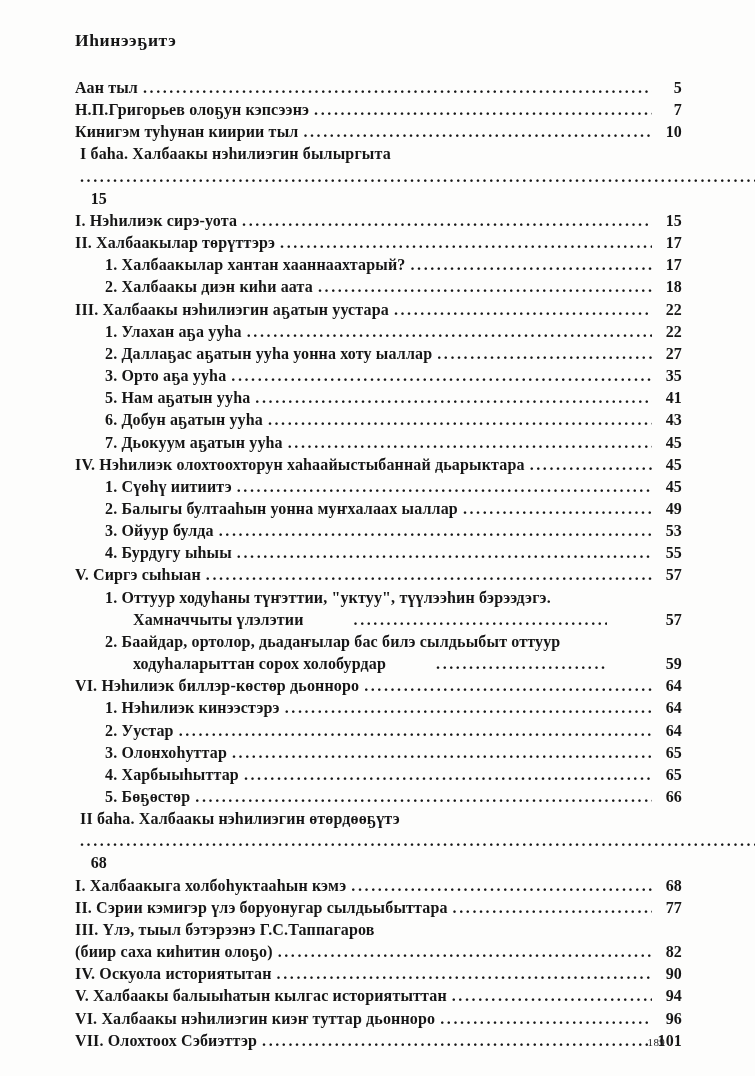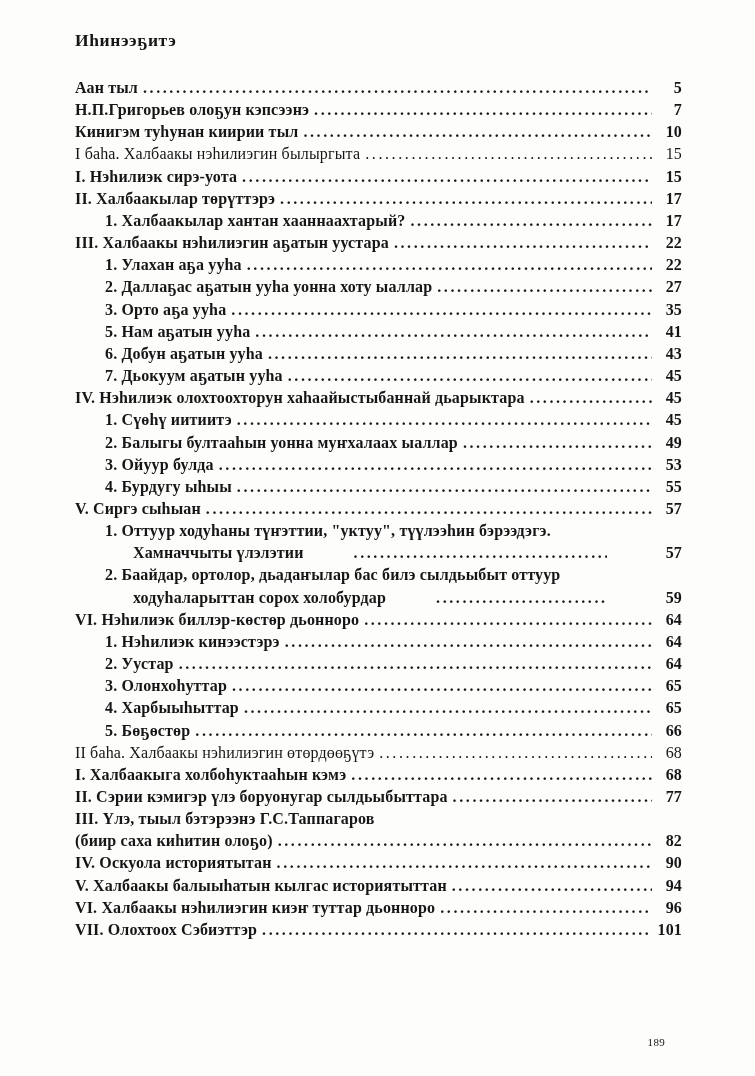--- a/index.html
+++ b/index.html
@@ -27,21 +27,21 @@
   .toc { width: 100%; }
   .toc-line {
     display: flex;
     align-items: baseline;
     font-size: 16px;
     line-height: 22.15px;
     white-space: nowrap;
     letter-spacing: 0.15px;
     font-weight: bold;
   }
-  .toc-line.bold { font-weight: normal; }
+  .toc-line.bold { font-weight: bold; flex-direction: column; }
   .toc-line.indent-1 { padding-left: 30px; justify-content: space-between; }
   .toc-line.indent-2 { padding-left: 58px; gap: 45px; }
   .toc-text { flex: 0 0 auto; }
   .toc-dots {
     flex: 1 1 auto;
     overflow: hidden;
     margin: 0 3px 0 5px;
     min-width: 0;
   }
   .toc-dots::after {
@@ -104,20 +104,25 @@
     <span class="toc-dots"></span>
     <span class="toc-page">17</span>
   </div>
 
   <div class="toc-line indent-1">
     <span class="toc-text">1. Халбаакылар хантан хааннаахтарый?</span>
     <span class="toc-dots"></span>
     <span class="toc-page">17</span>
   </div>
 
+  <div class="toc-line indent-1">
+    <span class="toc-text">2. Халбаакы диэн киһи аата</span>
+    <span class="toc-dots"></span>
+    <span class="toc-page">18</span>
+  </div>
 
   <div class="toc-line indent-0">
     <span class="toc-text">III. Халбаакы нэһилиэгин аҕатын уустара</span>
     <span class="toc-dots"></span>
     <span class="toc-page">22</span>
   </div>
 
   <div class="toc-line indent-1">
     <span class="toc-text">1. Улахан аҕа ууһа</span>
     <span class="toc-dots"></span>

